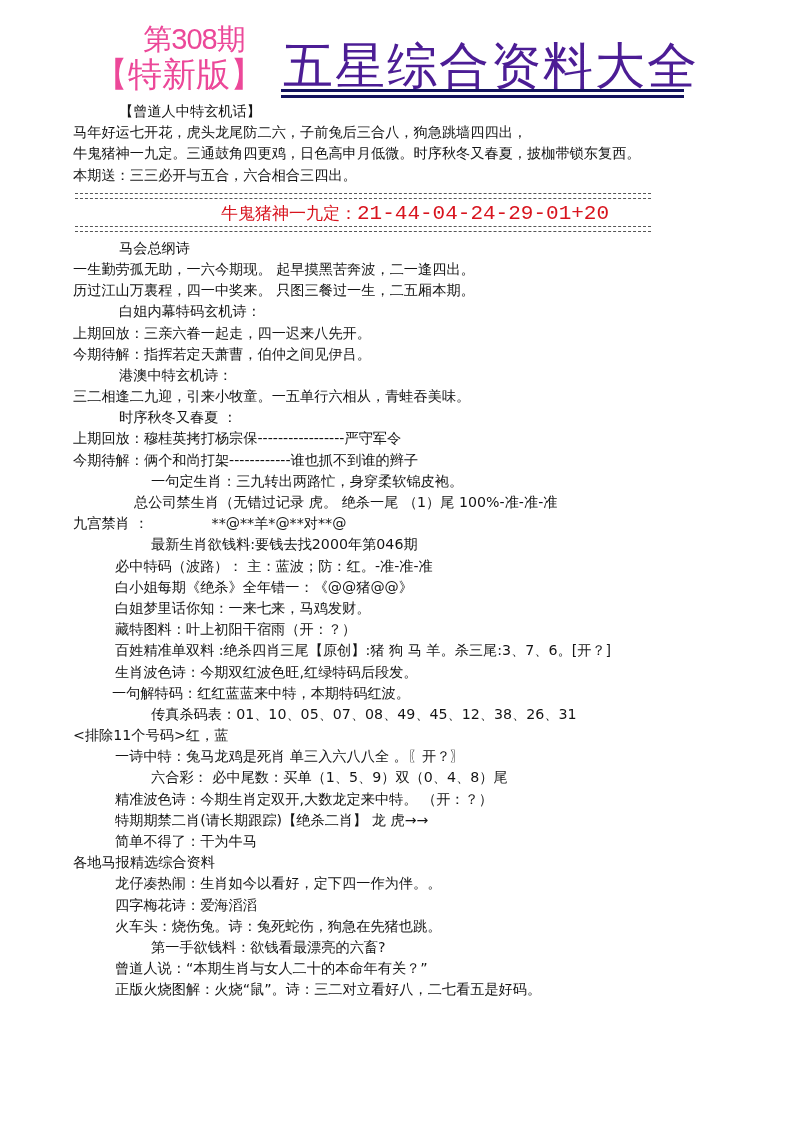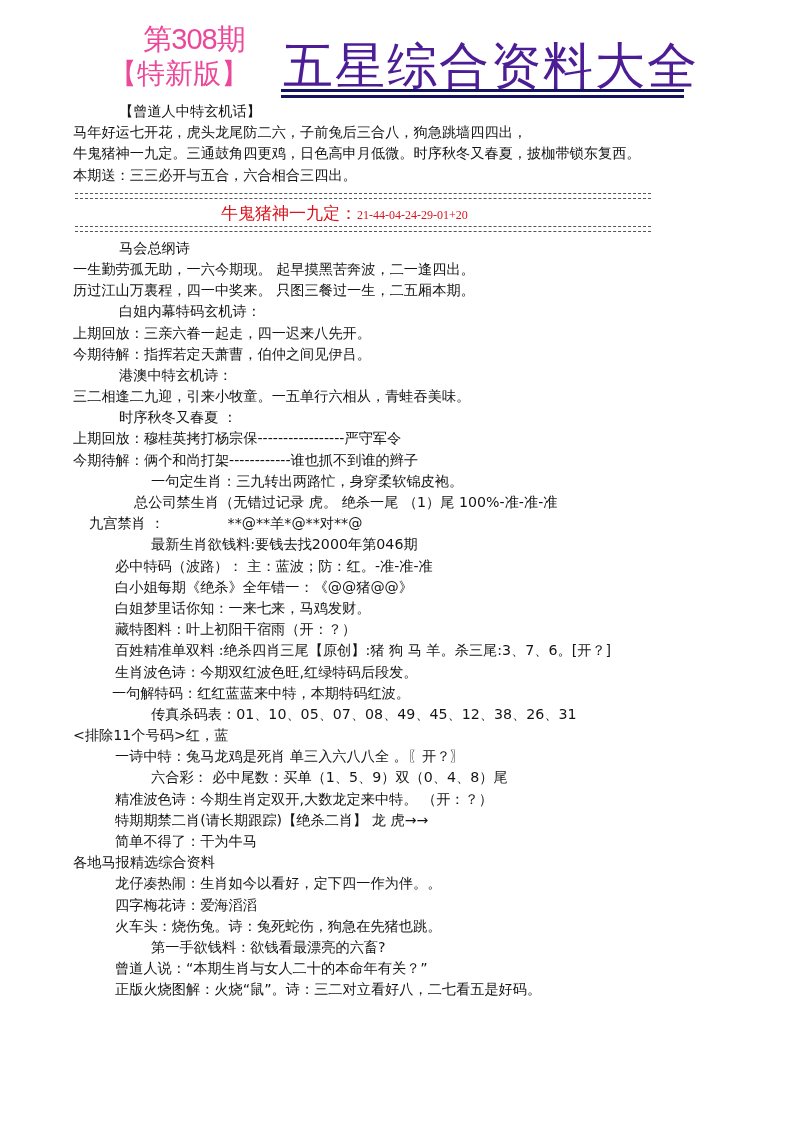--- a/index.html
+++ b/index.html
@@ -31,21 +31,21 @@
     .issue-number {
       display: block;
       font-size: 29px;
       line-height: 30px;
       letter-spacing: -1px;
       font-weight: normal;
       padding-left: 30px;
     }
     .edition {
       display: block;
-      font-size: 28px;
+      font-size: 34px;
       line-height: 36px;
       margin-top: 2px;
     }
     .main-title {
       position: absolute;
       left: 283px; top: 38px;
       font-family: "DejaVu Serif", "Liberation Serif", serif;
       font-size: 50px;
       line-height: 56px;
       color: #4c1d95;
@@ -90,22 +90,22 @@
     .sep-wrap { height: 14px; padding-top: 4px; box-sizing: border-box; }
     .result {
       color: #d8141e;
       font-size: 17px;
       line-height: 26px;
       height: 26px;
       padding-left: 148px;
       white-space: nowrap;
     }
     .result .nums {
-      font-family: Liberation Serif, serif;
-      font-size: 12px;
+      font-family: Liberation Mono, monospace;
+      font-size: 21px;
       margin-top: 36px;
     }
   </style>
 </head>
 <body>
 
 <div class="header">
   <div class="issue-block">
     <span class="issue-number">第308期</span>
     <span class="edition">【特新版】</span>
@@ -142,21 +142,21 @@
 
   <div class="line ind1">港澳中特玄机诗：</div>
   <div class="line">三二相逢二九迎，引来小牧童。一五单行六相从，青蛙吞美味。</div>
 
   <div class="line ind1">时序秋冬又春夏 ：</div>
   <div class="line">上期回放：穆桂英拷打杨宗保-----------------严守军令</div>
   <div class="line">今期待解：俩个和尚打架------------谁也抓不到谁的辫子</div>
 
   <div class="line ind3">一句定生肖：三九转出两路忙，身穿柔软锦皮袍。</div>
   <div class="line ind6">总公司禁生肖（无错过记录 虎。 绝杀一尾 （1）尾 100%-准-准-准</div>
-  <div class="line" style="white-space:pre;margin-left:16px;">九宫禁肖 ：              **@**羊*@**对**@</div>
+  <div class="line" style="white-space:pre;">九宫禁肖 ：              **@**羊*@**对**@</div>
   <div class="line ind3">最新生肖欲钱料:要钱去找2000年第046期</div>
   <div class="line ind4">必中特码（波路）： 主：蓝波；防：红。-准-准-准</div>
   <div class="line ind4">白小姐每期《绝杀》全年错一：《@@猪@@》</div>
   <div class="line ind4">白姐梦里话你知：一来七来，马鸡发财。</div>
   <div class="line ind4">藏特图料：叶上初阳干宿雨（开：？）</div>
   <div class="line ind4">百姓精准单双料 :绝杀四肖三尾【原创】:猪 狗 马 羊。杀三尾:3、7、6。[开？]</div>
   <div class="line ind4">生肖波色诗：今期双红波色旺,红绿特码后段发。</div>
   <div class="line" style="padding-left:39px;">一句解特码：红红蓝蓝来中特，本期特码红波。</div>
   <div class="line ind3">传真杀码表：01、10、05、07、08、49、45、12、38、26、31</div>
   <div class="line">&lt;排除11个号码&gt;红，蓝</div>

